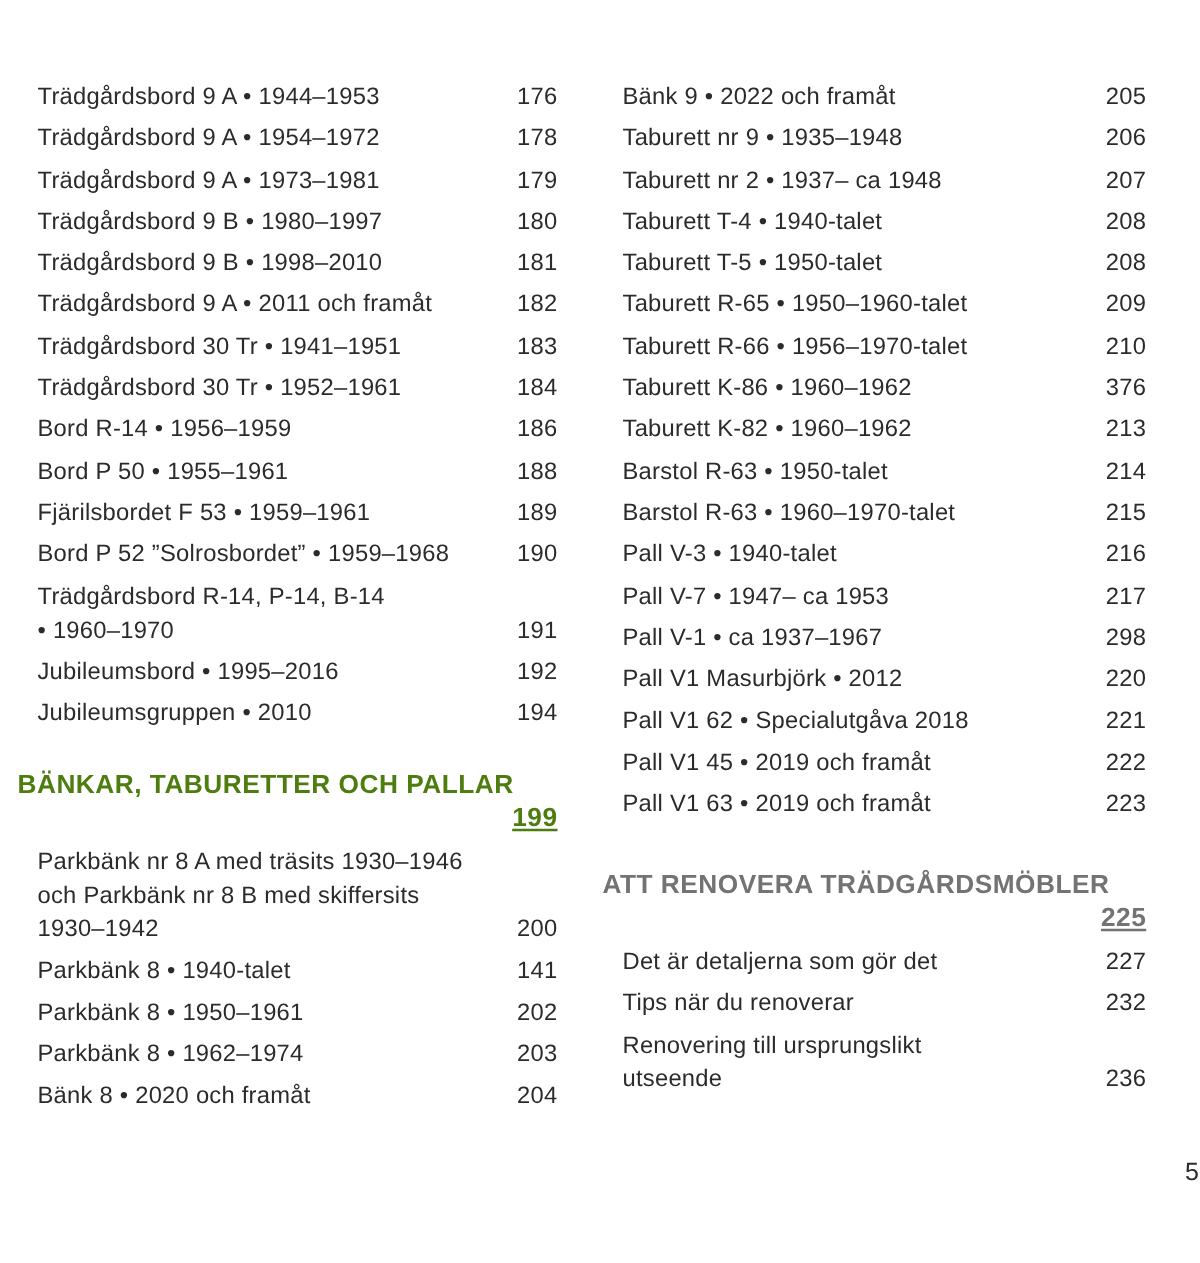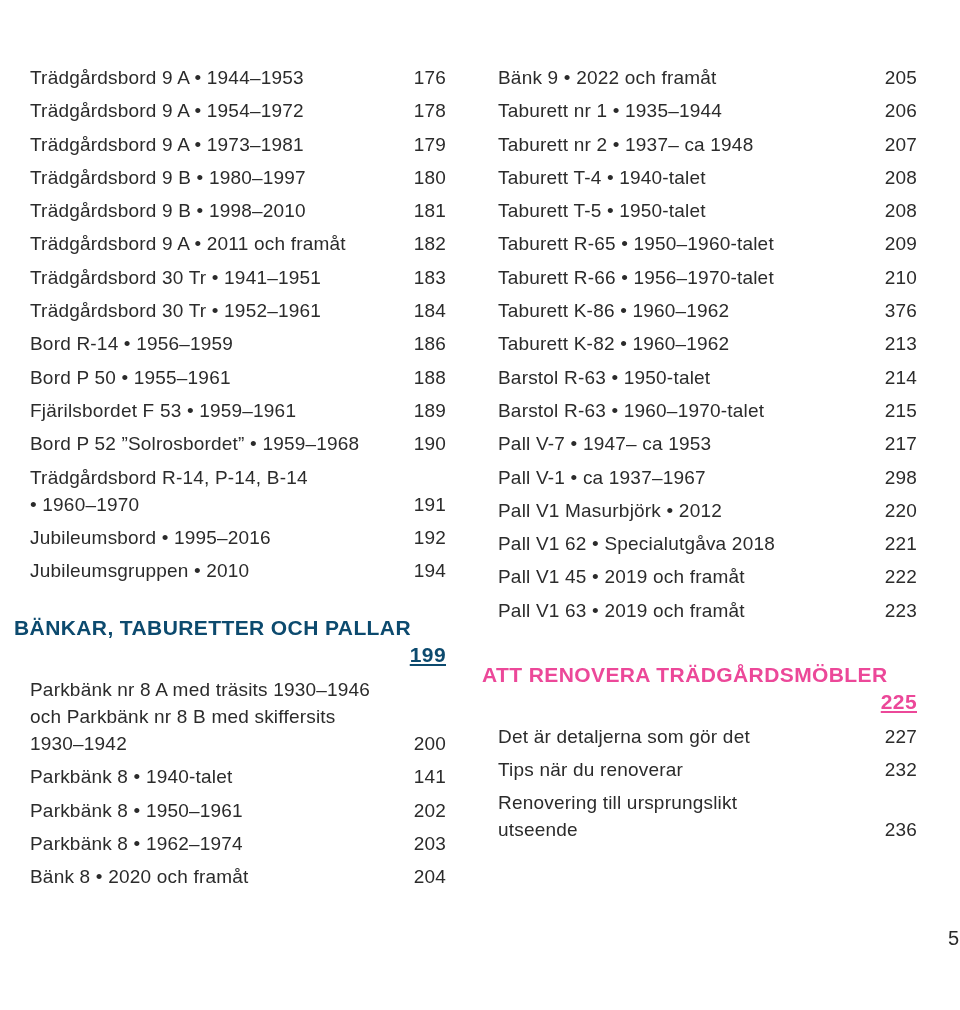--- a/index.html
+++ b/index.html
@@ -109,21 +109,21 @@
       <span class="entry-page">191</span>
     </div>
     <div class="entry">
       <span class="entry-title">Jubileumsbord • 1995–2016</span>
       <span class="entry-page">192</span>
     </div>
     <div class="entry">
       <span class="entry-title">Jubileumsgruppen • 2010</span>
       <span class="entry-page">194</span>
     </div>
-    <div class="section-heading page-own-line" style="color: #0c4a6e;">
+    <div class="section-heading page-own-line" style="color: #4d7c0f;">
       <span class="heading-label">BÄNKAR, TABURETTER OCH PALLAR</span>
       <span class="heading-page">199</span>
     </div>
     <div class="entry">
       <span class="entry-title">Parkbänk nr 8 A med träsits 1930–1946
 och Parkbänk nr 8 B med skiffersits
 1930–1942</span>
       <span class="entry-page">200</span>
     </div>
     <div class="entry">
@@ -143,21 +143,21 @@
       <span class="entry-page">204</span>
     </div>
   </div>
 
 <div class="toc-column toc-column-right">
     <div class="entry">
       <span class="entry-title">Bänk 9 • 2022 och framåt</span>
       <span class="entry-page">205</span>
     </div>
     <div class="entry">
-      <span class="entry-title">Taburett nr 1 • 1935–1944</span>
+      <span class="entry-title">Taburett nr 9 • 1935–1948</span>
       <span class="entry-page">206</span>
     </div>
     <div class="entry">
       <span class="entry-title">Taburett nr 2 • 1937– ca 1948</span>
       <span class="entry-page">207</span>
     </div>
     <div class="entry">
       <span class="entry-title">Taburett T-4 • 1940-talet</span>
       <span class="entry-page">208</span>
     </div>
@@ -183,20 +183,24 @@
     </div>
     <div class="entry">
       <span class="entry-title">Barstol R-63 • 1950-talet</span>
       <span class="entry-page">214</span>
     </div>
     <div class="entry">
       <span class="entry-title">Barstol R-63 • 1960–1970-talet</span>
       <span class="entry-page">215</span>
     </div>
     <div class="entry">
+      <span class="entry-title">Pall V-3 • 1940-talet</span>
+      <span class="entry-page">216</span>
+    </div>
+    <div class="entry">
       <span class="entry-title">Pall V-7 • 1947– ca 1953</span>
       <span class="entry-page">217</span>
     </div>
     <div class="entry">
       <span class="entry-title">Pall V-1 • ca 1937–1967</span>
       <span class="entry-page">298</span>
     </div>
     <div class="entry">
       <span class="entry-title">Pall V1 Masurbjörk • 2012</span>
       <span class="entry-page">220</span>
@@ -206,21 +210,21 @@
       <span class="entry-page">221</span>
     </div>
     <div class="entry">
       <span class="entry-title">Pall V1 45 • 2019 och framåt</span>
       <span class="entry-page">222</span>
     </div>
     <div class="entry">
       <span class="entry-title">Pall V1 63 • 2019 och framåt</span>
       <span class="entry-page">223</span>
     </div>
-    <div class="section-heading" style="color: #ec4899;">
+    <div class="section-heading" style="color: #737373;">
       <span class="heading-label">ATT RENOVERA TRÄDGÅRDSMÖBLER</span>
       <span class="heading-page">225</span>
     </div>
     <div class="entry">
       <span class="entry-title">Det är detaljerna som gör det</span>
       <span class="entry-page">227</span>
     </div>
     <div class="entry">
       <span class="entry-title">Tips när du renoverar</span>
       <span class="entry-page">232</span>

